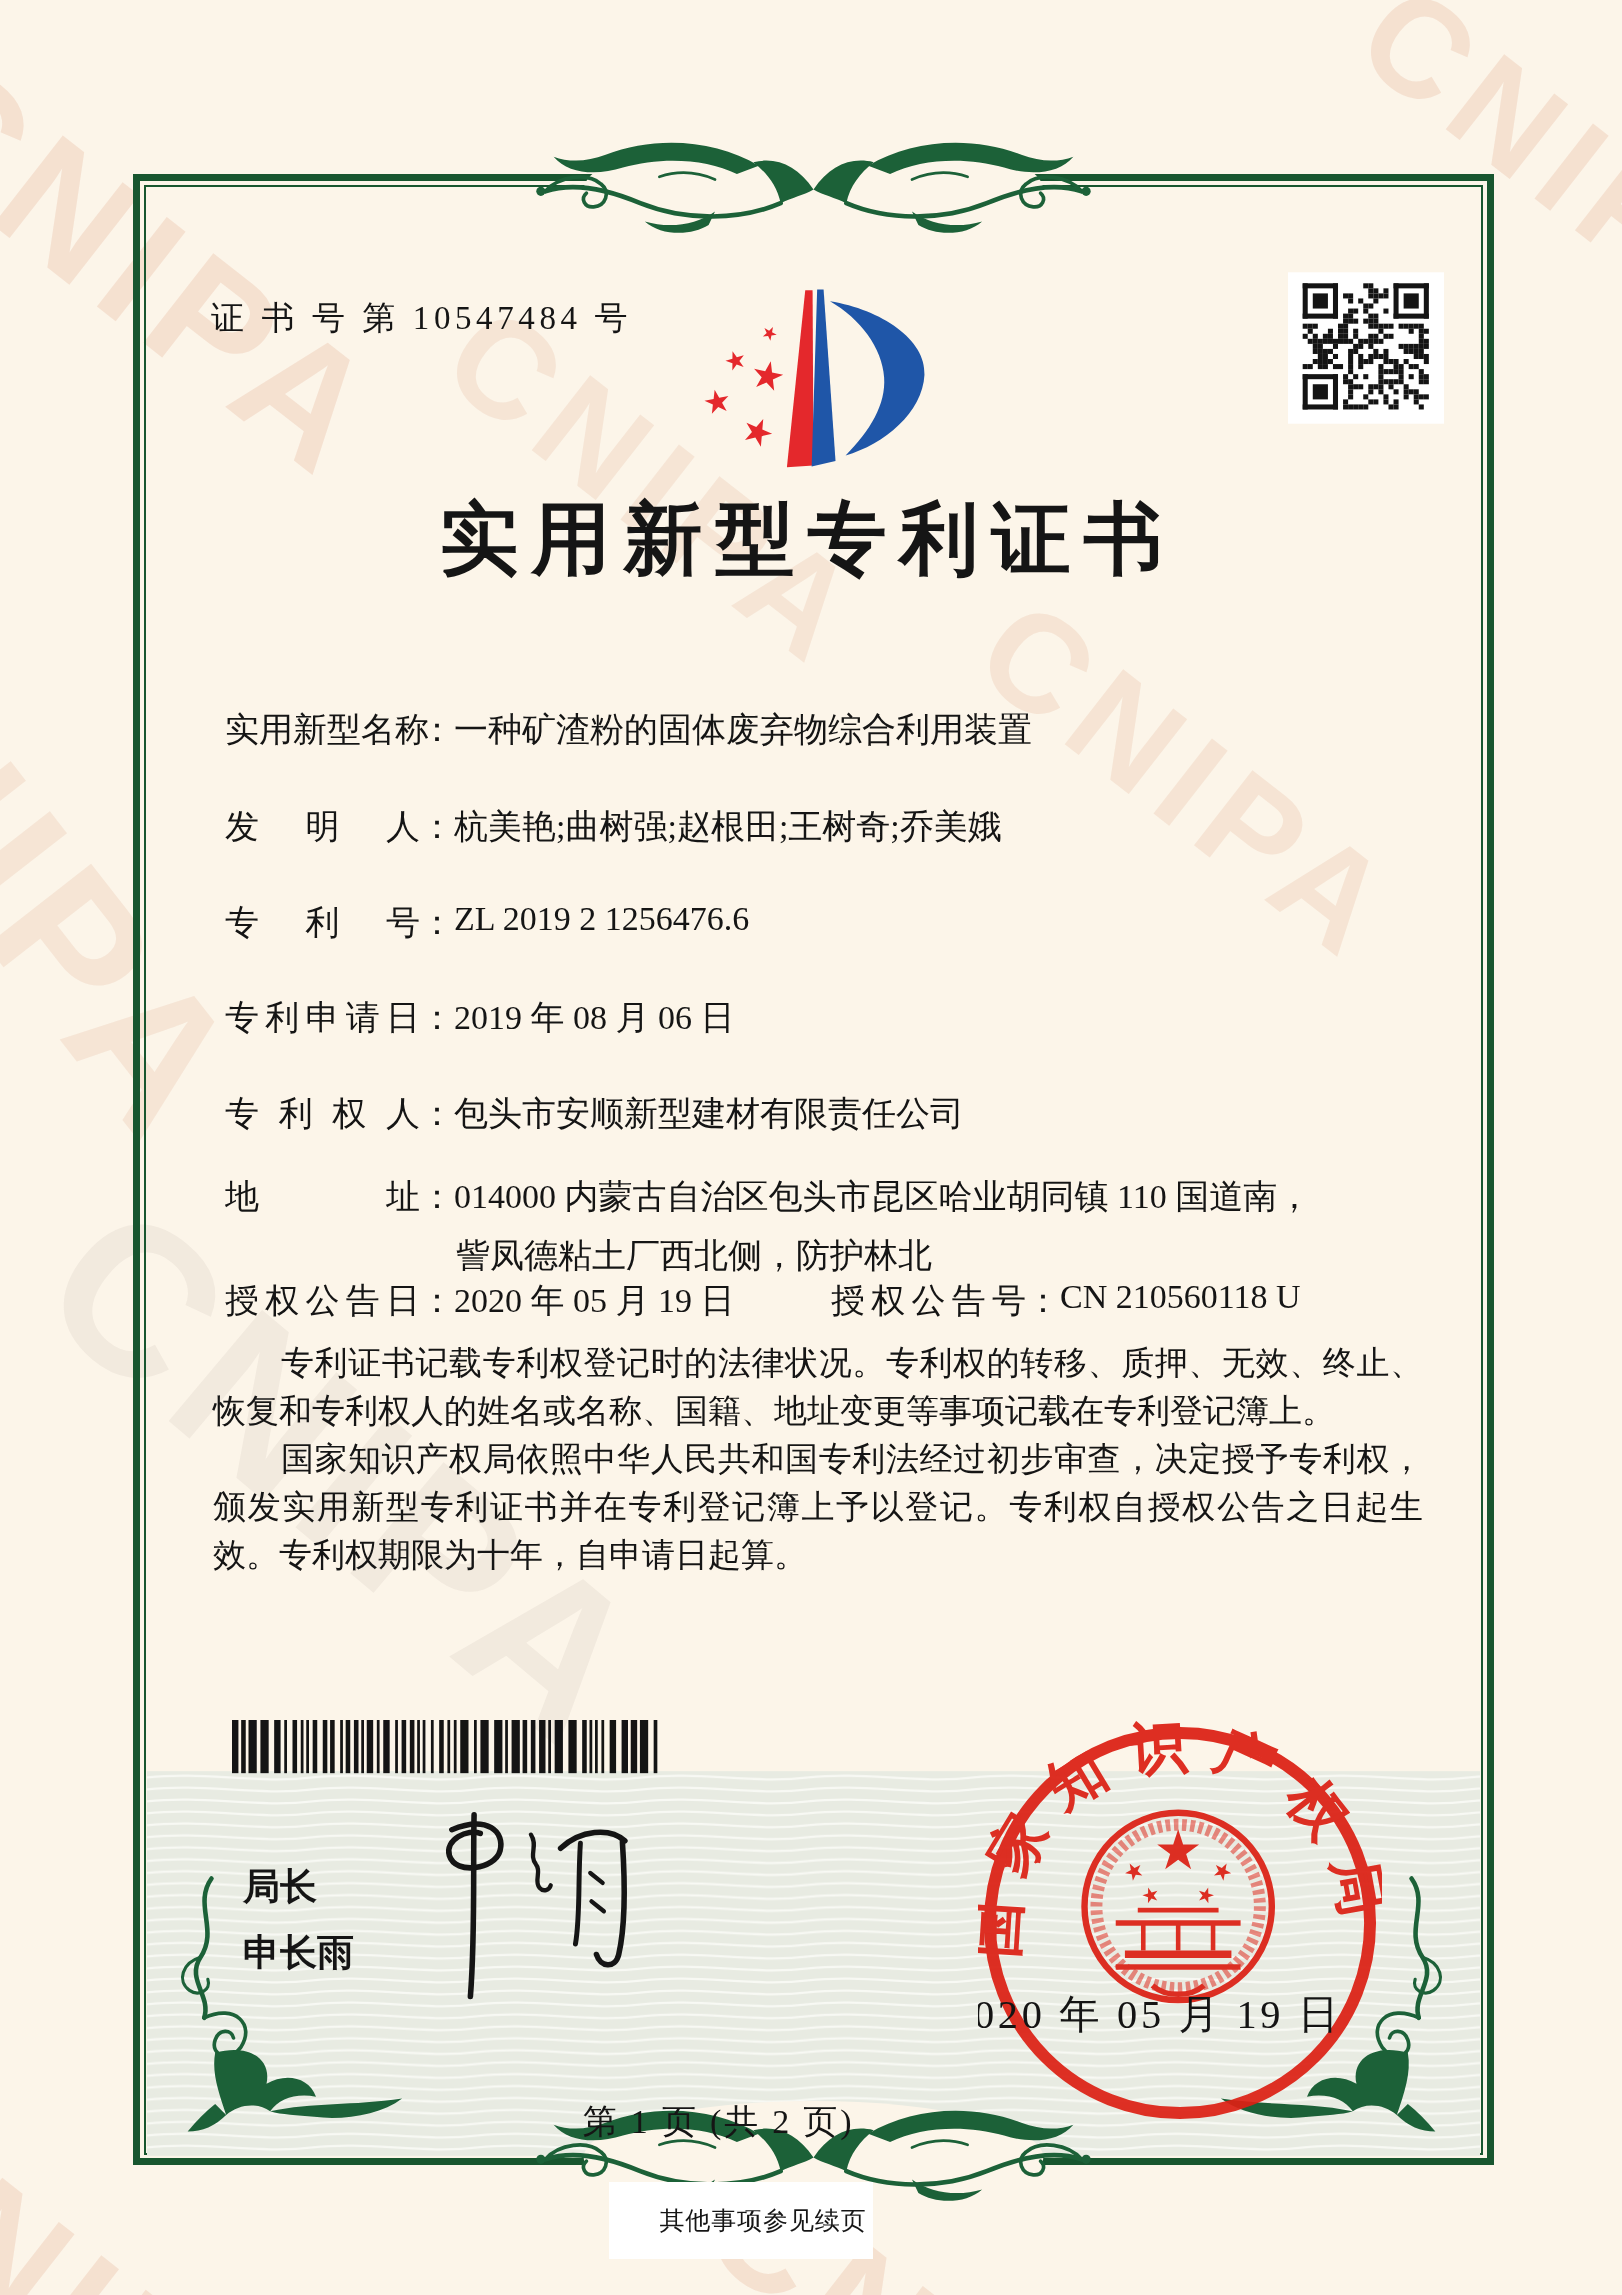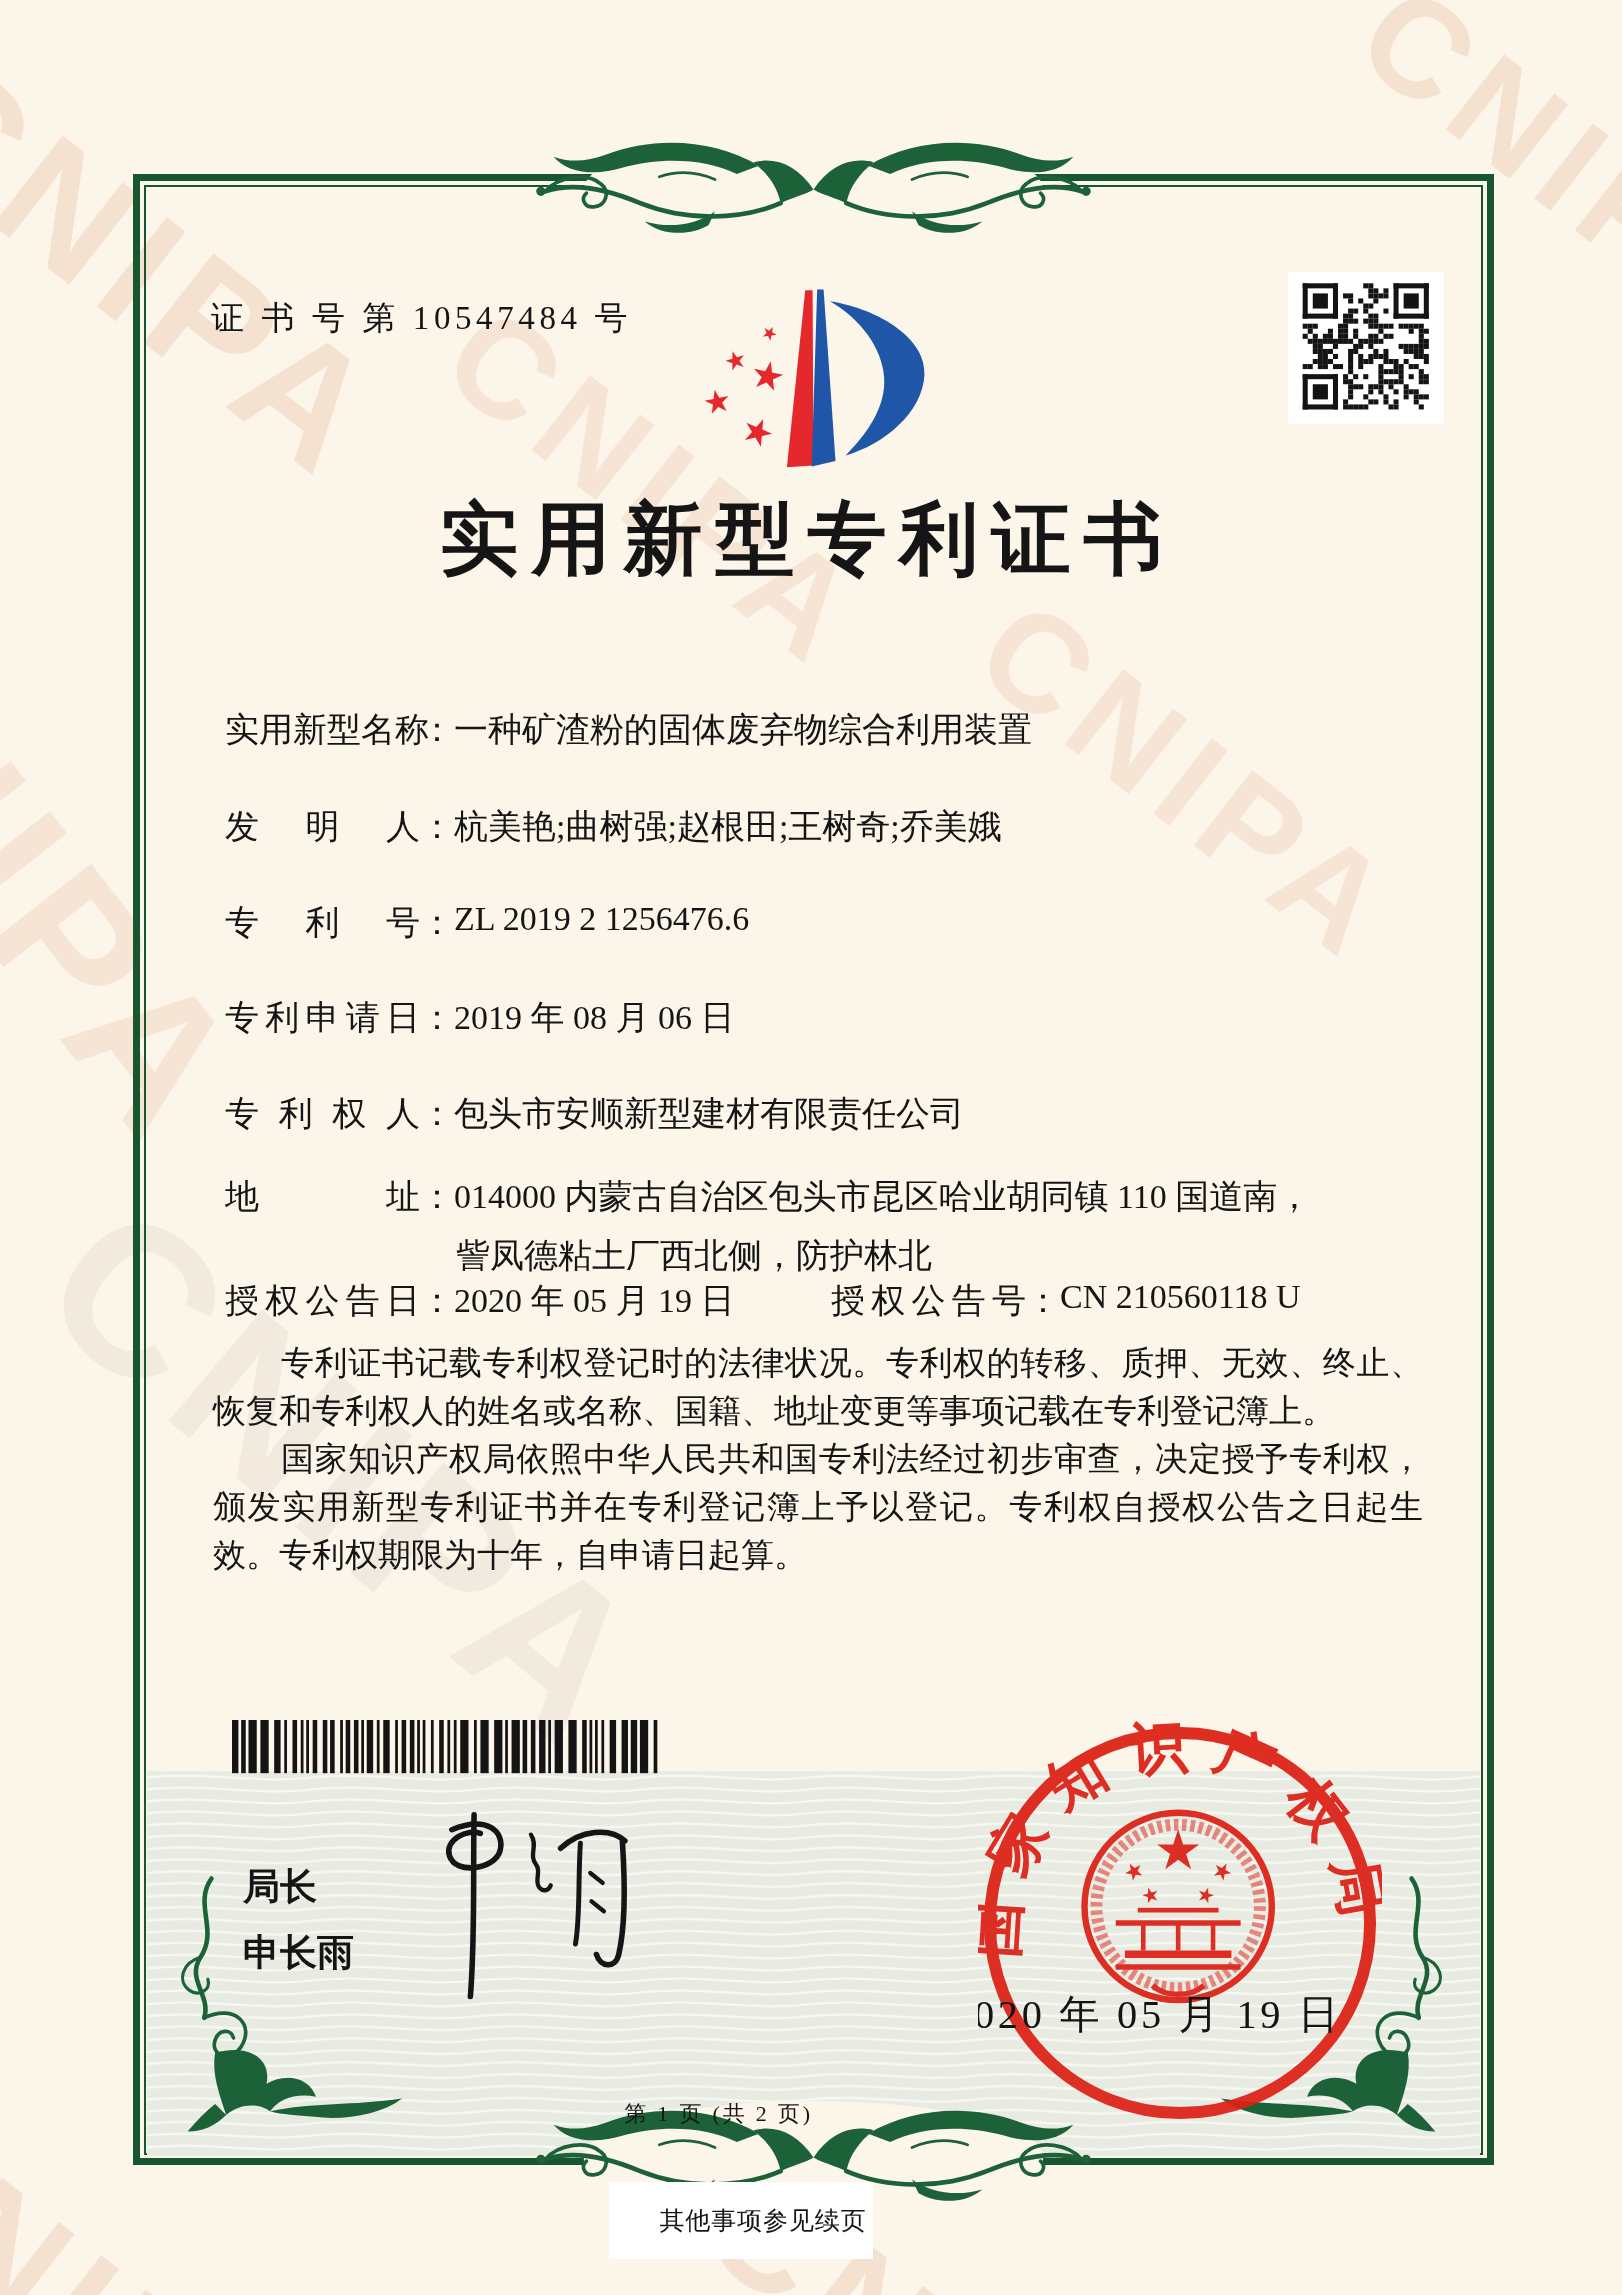--- a/index.html
+++ b/index.html
@@ -39,21 +39,21 @@
   
   .director-title{position:absolute;left:243px;top:1862px;font-size:37px;z-index:5;
       font-family:"Liberation Sans","DejaVu Sans",sans-serif;font-weight:600;}
   .director-name{position:absolute;left:243px;top:1928px;font-size:37px;z-index:5;
       font-family:Liberation Serif, serif;font-weight:600;}
   .sig{position:absolute;left:395px;top:1811px;z-index:5;}
   
   .seal{position:absolute;left:978px;top:1721px;z-index:6;}
   
   .page-info{position:absolute;left:225px;top:2099px;width:987px;text-align:center;
-             font-size:22px;letter-spacing:2.8px;z-index:5;}
+             font-size:34px;letter-spacing:2.8px;z-index:5;}
   .cont-note{position:absolute;left:609px;top:2182px;width:220px;height:77px;background:#ffffff;
              z-index:5;display:flex;align-items:center;justify-content:center;font-size:25px;letter-spacing:0.9px;padding-left:44px;}
 </style>
 </head>
 <body>
 
 <div class="page">
 
   <div class="wm" style="left:-27.5px;top:18.4px;font-size:165px;transform:rotate(38deg);">CNIPA</div>
   <div class="wm" style="left:1428px;top:-46px;font-size:138px;transform:rotate(38deg);">CNIPA</div>

